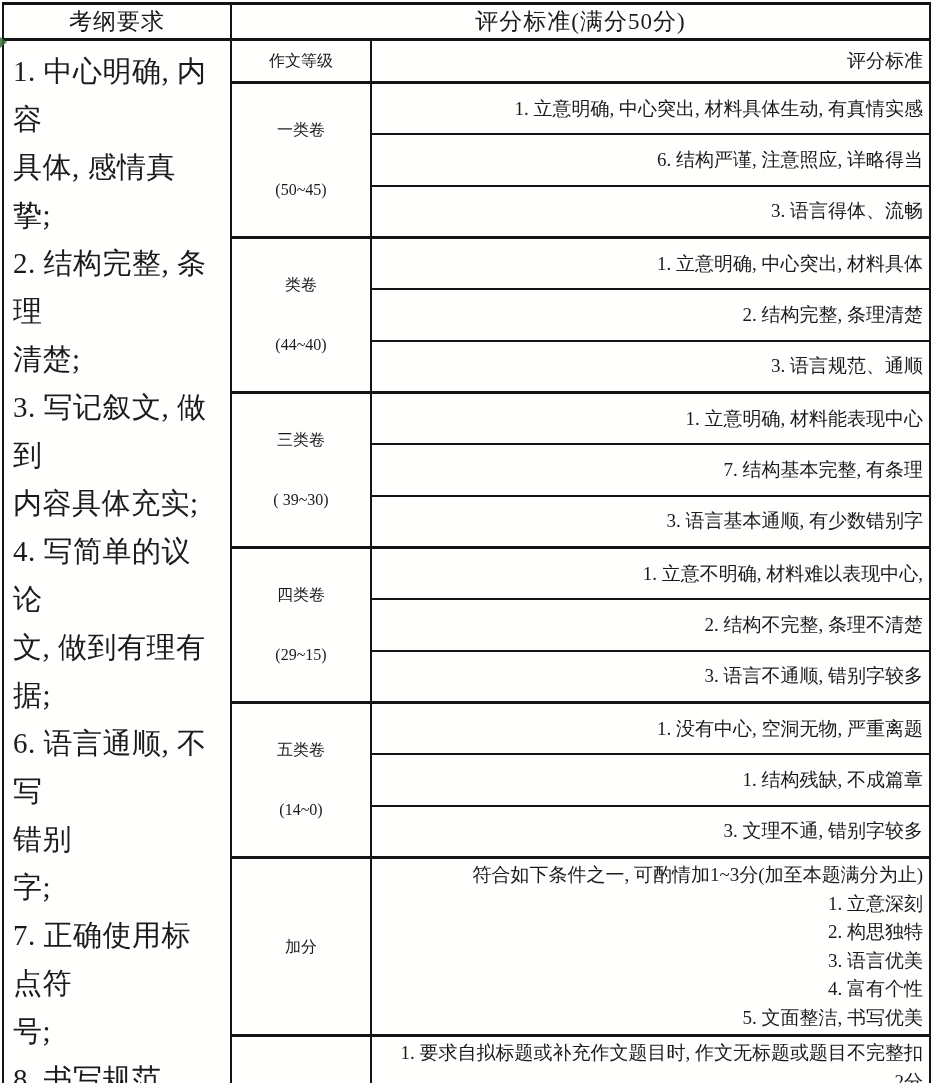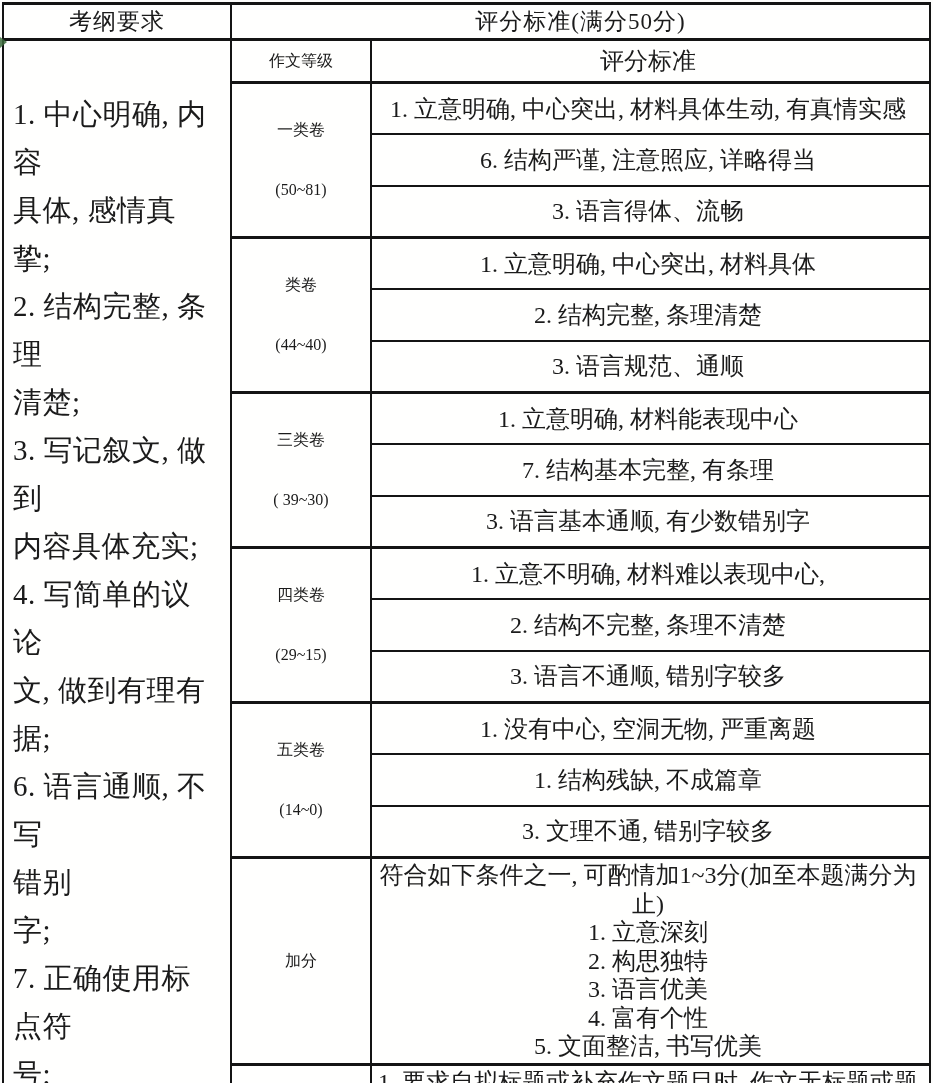--- a/index.html
+++ b/index.html
@@ -53,23 +53,23 @@
     padding: 0 16px 36px 8px;
     letter-spacing: 0.5px;
   }
   .grade {
     text-align: center;
     font-size: 16px;
     line-height: 30px;
     white-space: pre-line;
   }
   .crit {
-    font-size: 24px;
+    font-size: 19px;
     padding: 2px 6px 2px 1px;
-    text-align: center;
+    text-align: right;
   }
   .multiline {
     white-space: pre-line;
     line-height: 28.5px;
   }
   .artifact {
     position: absolute;
     left: 0; top: 37px;
     width: 7px; height: 11px;
     background: #3c6b3c;
@@ -113,21 +113,21 @@
 8. 书写规范、整
 洁;</div>
       </td>
       <td class="grade">作文等级</td>
       <td class="crit">评分标准</td>
     </tr>
 
     <tr class="r-crit">
       <td class="grade major-t" rowspan="3">
         <div>一类卷</div>
-        <div>(50~81)</div>
+        <div>(50~45)</div>
       </td>
       <td class="crit major-t">1. 立意明确, 中心突出, 材料具体生动, 有真情实感</td>
     </tr>
     <tr class="r-crit">
       <td class="crit">6. 结构严谨, 注意照应, 详略得当</td>
     </tr>
     <tr class="r-crit">
       <td class="crit">3. 语言得体、流畅</td>
     </tr>
 

